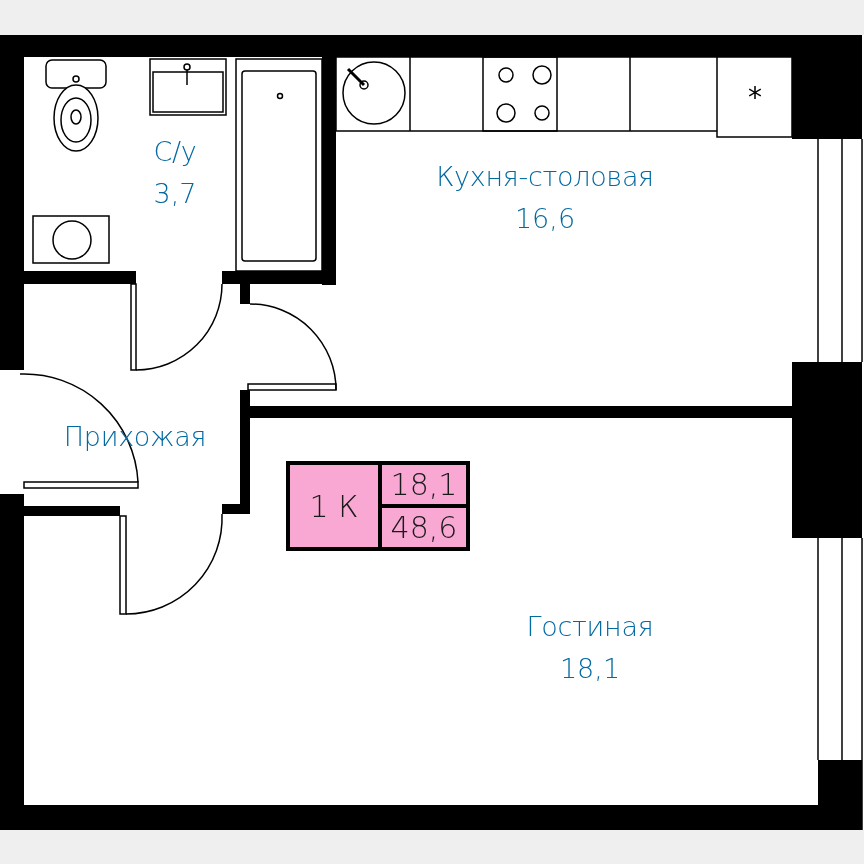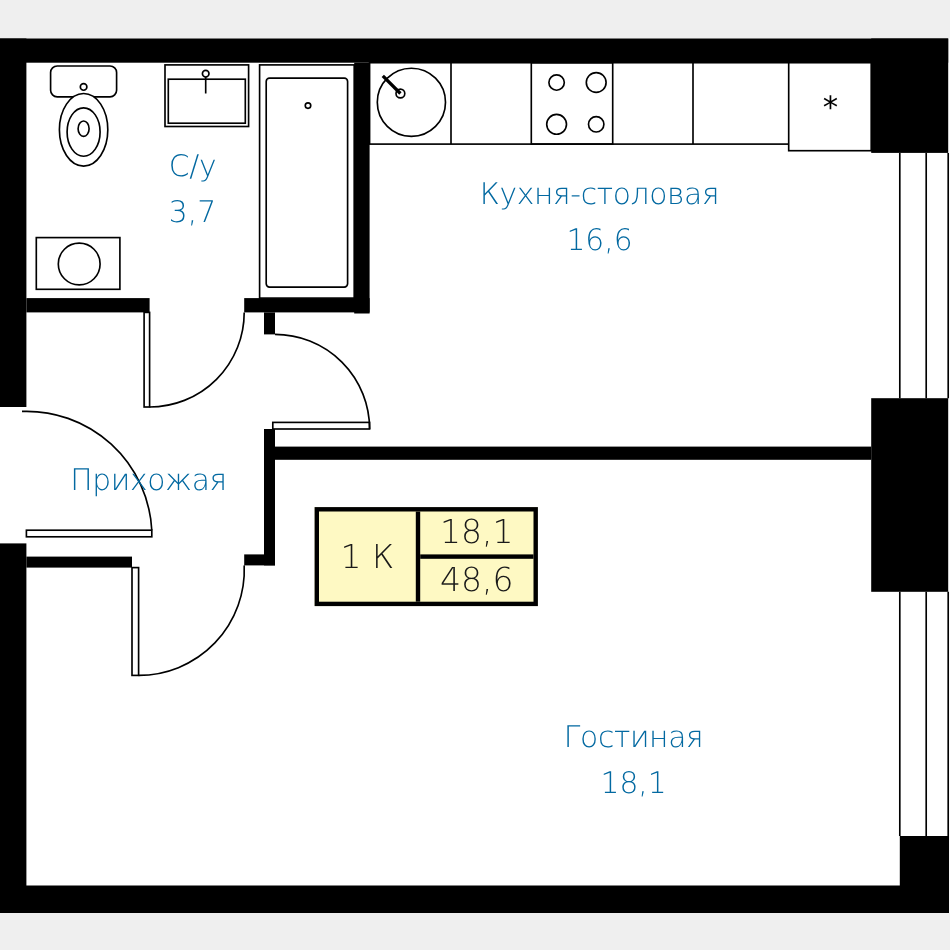--- a/index.html
+++ b/index.html
@@ -1,21 +1,21 @@
 <!DOCTYPE html>
 <html><head>
   <meta charset="utf-8">
   <style>
     html, body { margin: 0; padding: 0; }
     body { width: 864px; height: 864px; background: #efefef; overflow: hidden; font-family: "DejaVu Sans", sans-serif; }
     #plan { position: absolute; left: 0; top: 0; width: 864px; height: 864px; }
     .label { position: absolute; text-align: center; color: #0369a1; font-family: "DejaVu Sans", sans-serif; font-weight: 300; line-height: 1.25; }
     .room-name { font-size: 27px; letter-spacing: -0.3px; }
     .room-area { font-size: 27px; }
-    .badge { position: absolute; left: 286px; top: 461px; width: 203px; height: 90px; border: 4px solid #000; box-sizing: border-box; background: #fef9c3; display: flex; }
+    .badge { position: absolute; left: 286px; top: 461px; width: 184px; height: 90px; border: 4px solid #000; box-sizing: border-box; background: #f9a8d4; display: flex; }
     .badge .type { width: 88px; border-right: 4px solid #000; display: flex; align-items: center; justify-content: center; font-size: 30px; font-weight: 300; color: #1a1a1a; }
     .badge .areas { flex: 1; display: flex; flex-direction: column; }
     .badge .areas div { flex: 1; display: flex; align-items: center; justify-content: center; font-size: 30px; font-weight: 300; color: #1a1a1a; }
     .badge .areas div:first-child { border-bottom: 4px solid #000; }
   </style>
 </head>
 <body>
 
 <svg id="plan" viewBox="0 0 864 864" xmlns="http://www.w3.org/2000/svg">
 
@@ -129,21 +129,21 @@
 
 <div class="label" style="left:385px; top:148px; width:320px;margin-top:12px;">
   <div class="room-name">Кухня-столовая</div>
   <div class="room-area" style="margin-top:8px;">16,6</div>
 </div>
 
 <div class="label" style="left:40px; top:400px; width:190px;margin-top:20px;">
   <div class="room-name">Прихожая</div>
 </div>
 
-<div class="label" style="left:476px; top:610px; width:200px;margin-top:44px;">
+<div class="label" style="left:490px; top:610px; width:200px;">
   <div class="room-name">Гостиная</div>
   <div class="room-area" style="margin-top:8px;">18,1</div>
 </div>
 
 <div class="badge">
   <div class="type">1 К</div>
   <div class="areas">
     <div>18,1</div>
     <div>48,6</div>
   </div>

